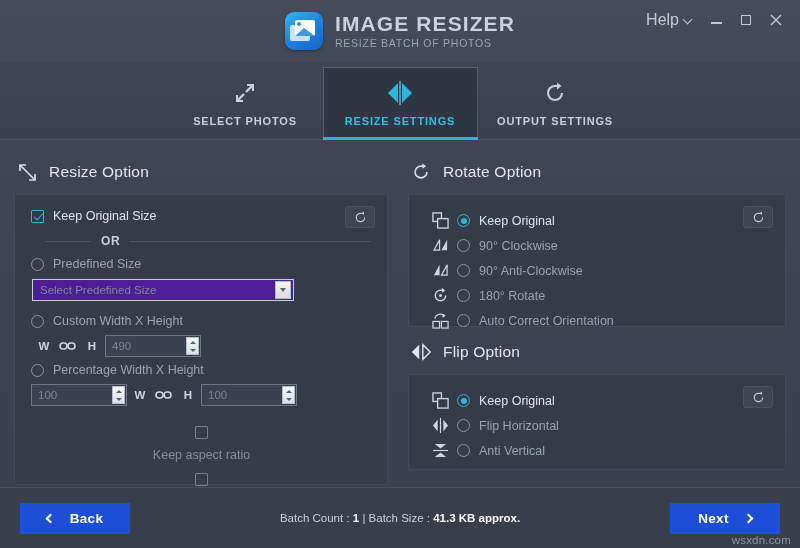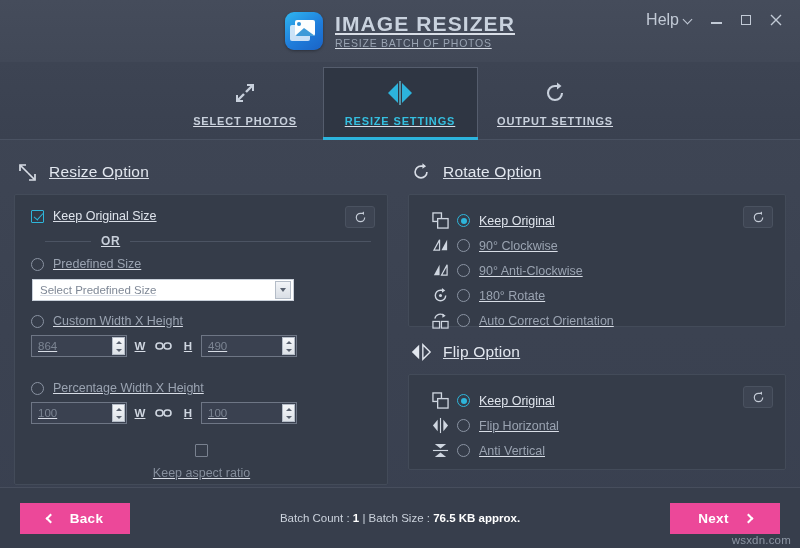--- a/index.html
+++ b/index.html
@@ -8,21 +8,20 @@
   body {
     font-family:"Liberation Sans", sans-serif;
     background:#3f4655;
     color:#d8dde6;
     -webkit-font-smoothing:antialiased;
   }
   #app {
     position:relative; width:800px; height:548px;
     background:linear-gradient(180deg,#434a59 0%,#3e4554 22%,#3b4251 60%,#394050 100%);
     overflow:hidden;
-    text-decoration:underline;
   }
 
   
   .titlebar {
     position:relative; height:62px; width:100%;
     background:linear-gradient(180deg,#454c5b 0%,#414857 100%);
     display:flex; align-items:center; justify-content:center;
   }
   .brand { display:flex; align-items:center; gap:12px; }
   .logo {
@@ -163,21 +162,21 @@
     margin:11px 0 9px 0; padding-left:14px;
   }
   .or-row .line { height:1px; background:#4c5463; flex:1; }
   .or-row .line.short { flex:0 0 46px; }
   .or-row .or-text { font-size:12px; color:#c7ced9; font-weight:bold; letter-spacing:.6px; }
 
   .field-row { margin:7px 0 0 0; display:flex; align-items:center; gap:0; }
 
   .select-box {
     width:262px; height:22px; margin:8px 0 4px 1px;
-    border:1.6px solid #c9d0da; background:#ffffff;
+    border:1.6px solid #c9d0da; background:#4c1d95;
     display:flex; align-items:center; position:relative;
   }
   .select-box .sv {
     font-size:11.5px; color:#7f8896; padding-left:7px; flex:1;
   }
   .select-box .sbtn {
     width:16px; height:18px; margin-right:2px;
     background:linear-gradient(180deg,#f2f4f7,#d9dee5);
     border:1px solid #b4bcc7;
     display:flex; align-items:center; justify-content:center;
@@ -214,21 +213,21 @@
   .opt-row .oicon { width:34px; display:flex; align-items:center; justify-content:center; }
   .opt-row .radio { margin-right:9px; }
 
   
   .footer {
     position:absolute; left:0; bottom:0; width:100%; height:61px;
     background:#373e4c; border-top:1px solid #474e5d;
     display:flex; align-items:center;
   }
   .btn {
-    height:31px; min-width:110px; background:#ec4899;
+    height:31px; min-width:110px; background:#1d4ed8;
     color:#ffffff; font-size:13.5px; font-weight:bold;
     display:flex; align-items:center; justify-content:center; gap:16px;
     border:none; cursor:default; letter-spacing:.3px;text-align:right;
   }
   #back-btn { margin-left:20px; }
   #next-btn { margin-left:auto; margin-right:20px; }
   .chev {
     display:inline-block; width:7px; height:7px;
     border-right:2px solid #fff; border-bottom:2px solid #fff;
   }
@@ -362,45 +361,38 @@
               <i></i>
             </span>
         </div>
 
         <div class="row" style="margin-top:13px">
           <span class="radio"></span>
           <span class="lbl dim">Custom Width X Height</span>
         </div>
 
         <div class="field-row">
-          <span class="numbox">
-            <span class="nv">864</span>
-            <span class="spin">
-                <i class="up"></i>
-                <i class="dn"></i>
-              </span>
-          </span>
           <span class="wh">W</span>
           <span class="link-ic">
             <svg width="18" height="10" viewBox="0 0 18 10">
               <rect x="1" y="2" width="7" height="6" rx="3" stroke="#cfd6e0" stroke-width="1.6" fill="none"></rect>
               <rect x="9" y="2" width="7" height="6" rx="3" stroke="#cfd6e0" stroke-width="1.6" fill="none"></rect>
             </svg>
           </span>
           <span class="wh">H</span>
           <span class="numbox">
             <span class="nv">490</span>
             <span class="spin">
                 <i class="up"></i>
                 <i class="dn"></i>
               </span>
           </span>
         </div>
 
-        <div class="row" style="margin-top:24px">
+        <div class="row" style="margin-top:6px">
           <span class="radio"></span>
           <span class="lbl dim">Percentage Width X Height</span>
         </div>
 
         <div class="field-row">
           <span class="numbox">
             <span class="nv">100</span>
             <span class="spin">
                 <i class="up"></i>
                 <i class="dn"></i>
@@ -576,21 +568,21 @@
     <div class="btn" id="back-btn">
       <span class="chev left"></span>
       <span>Back</span>
     </div>
 
     <div class="batch">
       <span>Batch Count :</span>
       <b>1</b>
       <span>|</span>
       <span>Batch Size :</span>
-      <b>76.5 KB approx.</b>
+      <b>41.3 KB approx.</b>
     </div>
 
     <div class="btn" id="next-btn">
       <span>Next</span>
       <span class="chev right"></span>
     </div>
   </div>
 
   <div class="watermark">wsxdn.com</div>
 </div>

